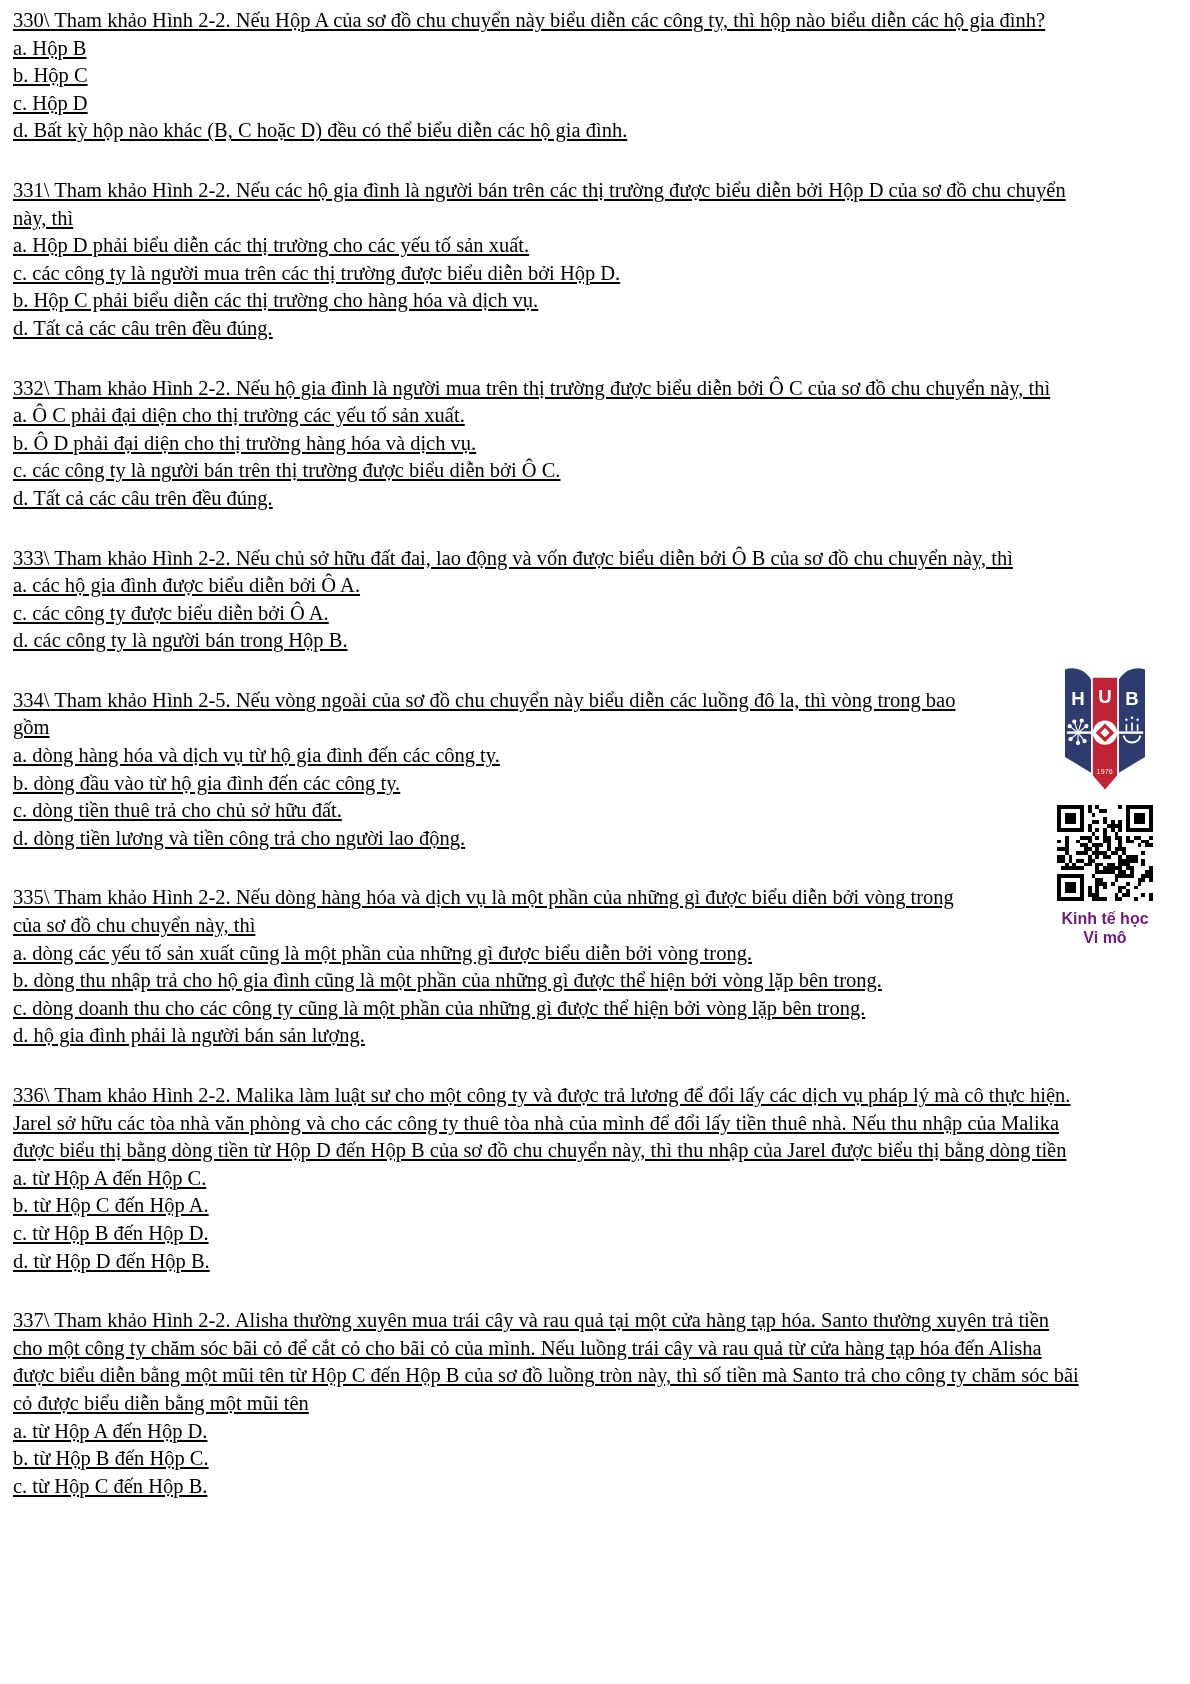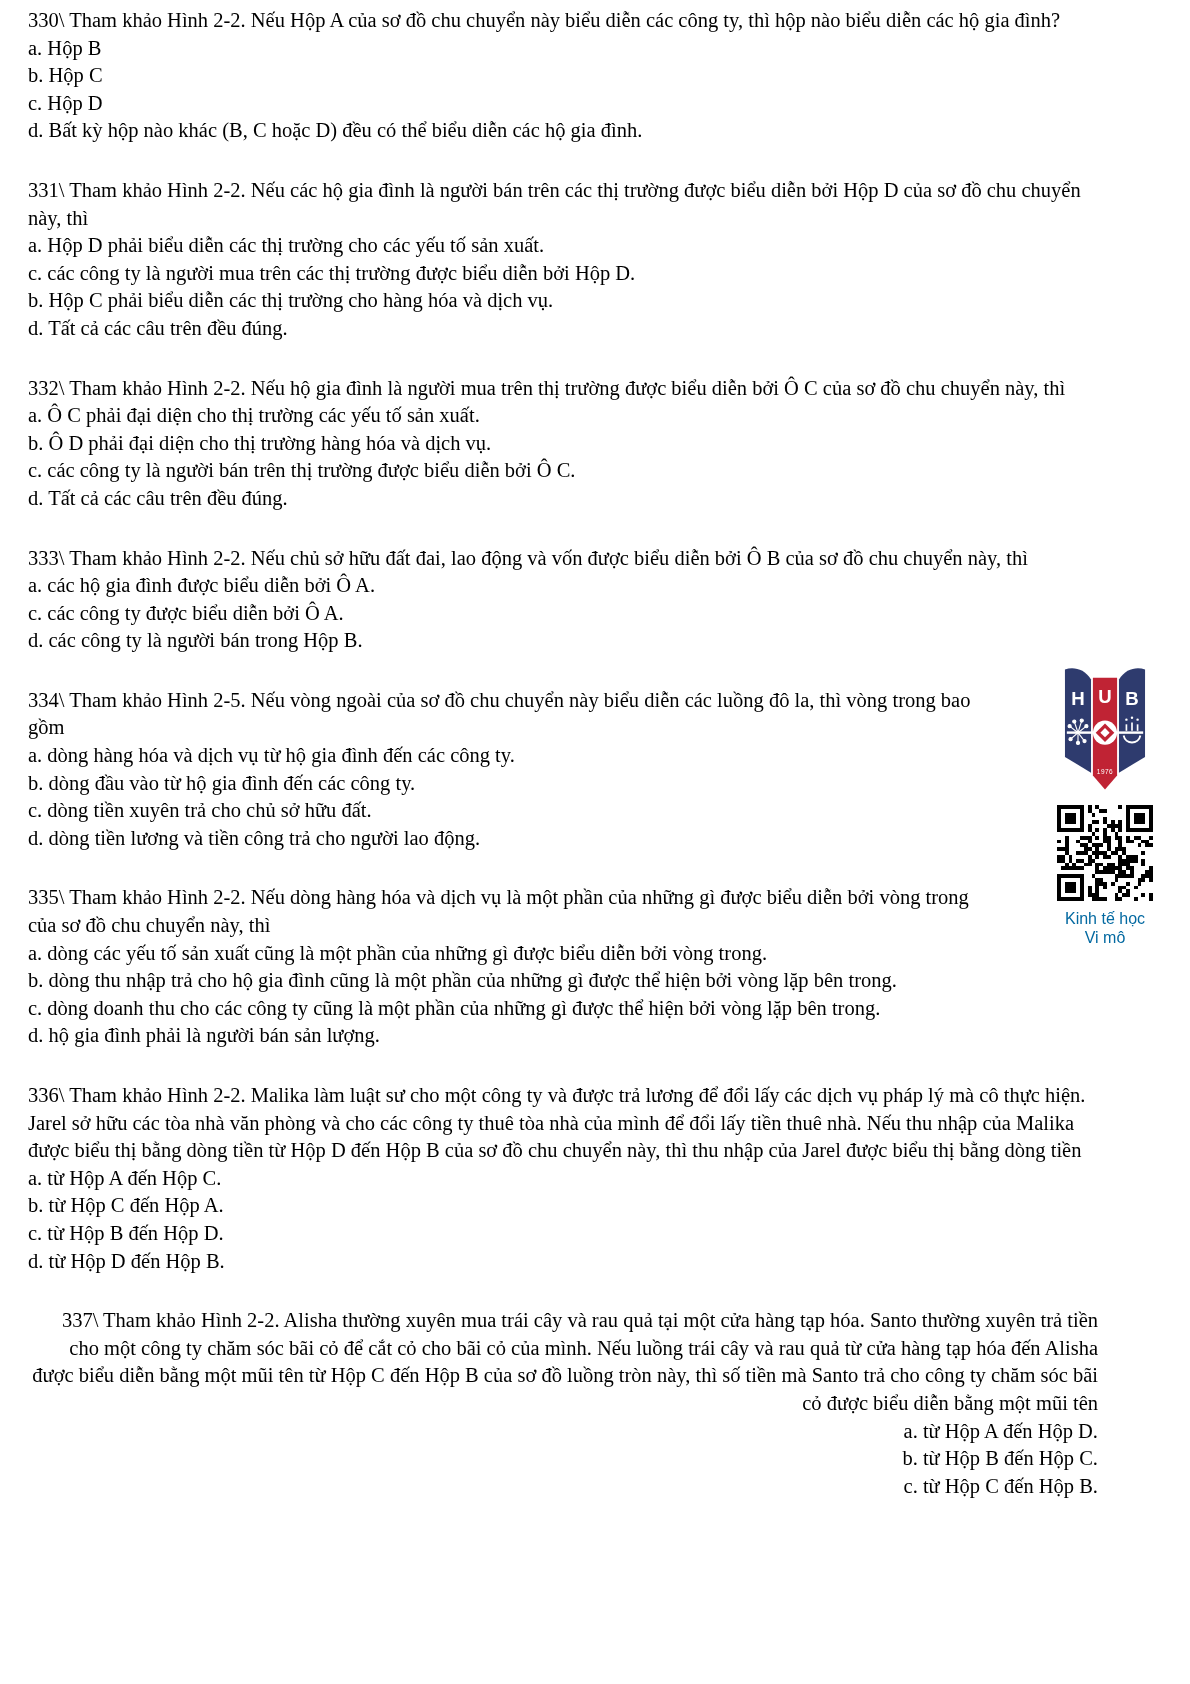--- a/index.html
+++ b/index.html
@@ -2,37 +2,37 @@
 <html><head>
 <meta charset="utf-8">
 <style>
   html, body { margin:0; padding:0; background:#ffffff; }
   .page {
     position:relative; width:1190px; height:1684px; background:#ffffff;
     overflow:hidden; color:#000;
     font-family:"Liberation Serif","DejaVu Serif",serif;
   }
   .content {
-    position:absolute; left:28px; top:7px; width:1070px;
-    font-size:20.5px; line-height:27.6px;
+    position:absolute; left:13px; top:7px; width:1070px;
+    font-size:20.5px; line-height:27.6px;text-decoration:underline;
   }
   .question { margin:0 0 32px 0; }
-  .question:last-child { margin-bottom:0;text-align:right; }
+  .question:last-child { margin-bottom:0; }
   .question.narrow { max-width:948px; }
   .stem, .option { white-space:normal; }
   .sidebar {
     position:absolute; left:1055px; top:661px; width:100px;
     text-align:center;
   }
   .logo-wrap { width:100px; height:135px; }
   .qr-wrap { margin-top:9px; }
   .caption {
     margin-top:4px;
     font-family:"Liberation Sans","DejaVu Sans",sans-serif;
-    font-weight:normal; font-size:16px; line-height:19px; color:#0369a1;
+    font-weight:bold; font-size:16px; line-height:19px; color:#701a75;
   }
   svg text { font-family:"Liberation Sans","DejaVu Sans",sans-serif; }
 </style>
 </head>
 <body>
 
 <div class="page">
 
   <div class="content">
 
@@ -64,21 +64,21 @@
       <div class="stem">333\ Tham khảo Hình 2-2. Nếu chủ sở hữu đất đai, lao động và vốn được biểu diễn bởi Ô B của sơ đồ chu chuyển này, thì</div>
       <div class="option">a. các hộ gia đình được biểu diễn bởi Ô A.</div>
       <div class="option">c. các công ty được biểu diễn bởi Ô A.</div>
       <div class="option">d. các công ty là người bán trong Hộp B.</div>
     </div>
 
     <div class="question narrow">
       <div class="stem">334\ Tham khảo Hình 2-5. Nếu vòng ngoài của sơ đồ chu chuyển này biểu diễn các luồng đô la, thì vòng trong bao gồm</div>
       <div class="option">a. dòng hàng hóa và dịch vụ từ hộ gia đình đến các công ty.</div>
       <div class="option">b. dòng đầu vào từ hộ gia đình đến các công ty.</div>
-      <div class="option">c. dòng tiền xuyên trả cho chủ sở hữu đất.</div>
+      <div class="option">c. dòng tiền thuê trả cho chủ sở hữu đất.</div>
       <div class="option">d. dòng tiền lương và tiền công trả cho người lao động.</div>
     </div>
 
     <div class="question narrow">
       <div class="stem">335\ Tham khảo Hình 2-2. Nếu dòng hàng hóa và dịch vụ là một phần của những gì được biểu diễn bởi vòng trong của sơ đồ chu chuyển này, thì</div>
       <div class="option">a. dòng các yếu tố sản xuất cũng là một phần của những gì được biểu diễn bởi vòng trong.</div>
       <div class="option">b. dòng thu nhập trả cho hộ gia đình cũng là một phần của những gì được thể hiện bởi vòng lặp bên trong.</div>
       <div class="option">c. dòng doanh thu cho các công ty cũng là một phần của những gì được thể hiện bởi vòng lặp bên trong.</div>
       <div class="option">d. hộ gia đình phải là người bán sản lượng.</div>
     </div>

